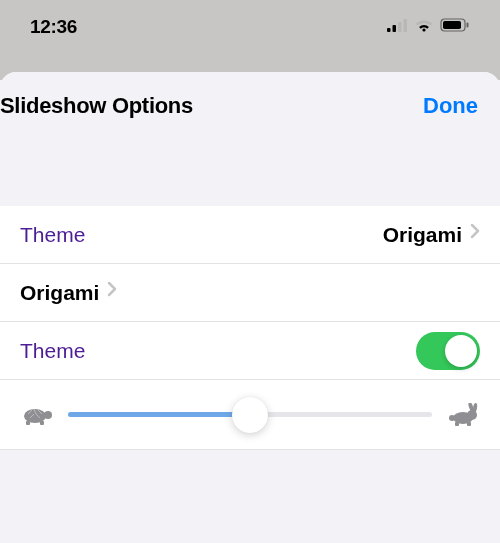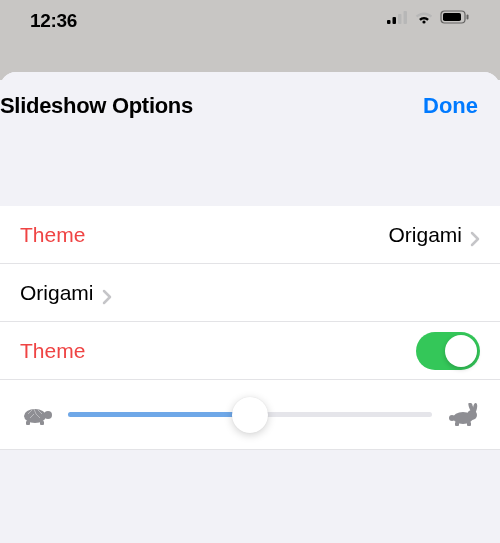--- a/index.html
+++ b/index.html
@@ -17,21 +17,21 @@
     }
     .backdrop {
       width: 100%;
       height: 80px;
       background: #c8c6c4;
       position: relative;
     }
     .status-bar {
       display: flex;
       justify-content: space-between;
-      align-items: flex-start;
+      align-items: center;
       padding: 10px 30px 0 30px;
       height: 44px;
       color: #000;
     }
     .status-time {
       font-size: 19px;
       font-weight: 600;
       letter-spacing: -0.3px;
     }
     .status-icons {
@@ -86,26 +86,27 @@
       height: 58px;
       padding: 0 20px;
       border-bottom: 1px solid #e3e3e6;
     }
     .row:last-child {
       border-bottom: 1px solid #e3e3e6;
     }
     .row-label {
       font-size: 21px;
       font-weight: 400;
-      color: #ef4444;
+      color: #4c1d95;
     }
     .row-value-wrap {
       display: flex;
-      align-items: flex-end;
+      align-items: flex-start;
       gap: 8px;
+      font-weight: bold;
     }
     .row-value {
       font-size: 21px;
       color: #000;
     }
     .chevron {
       color: #c5c5c8;
       display: flex;
       align-items: center;
     }

